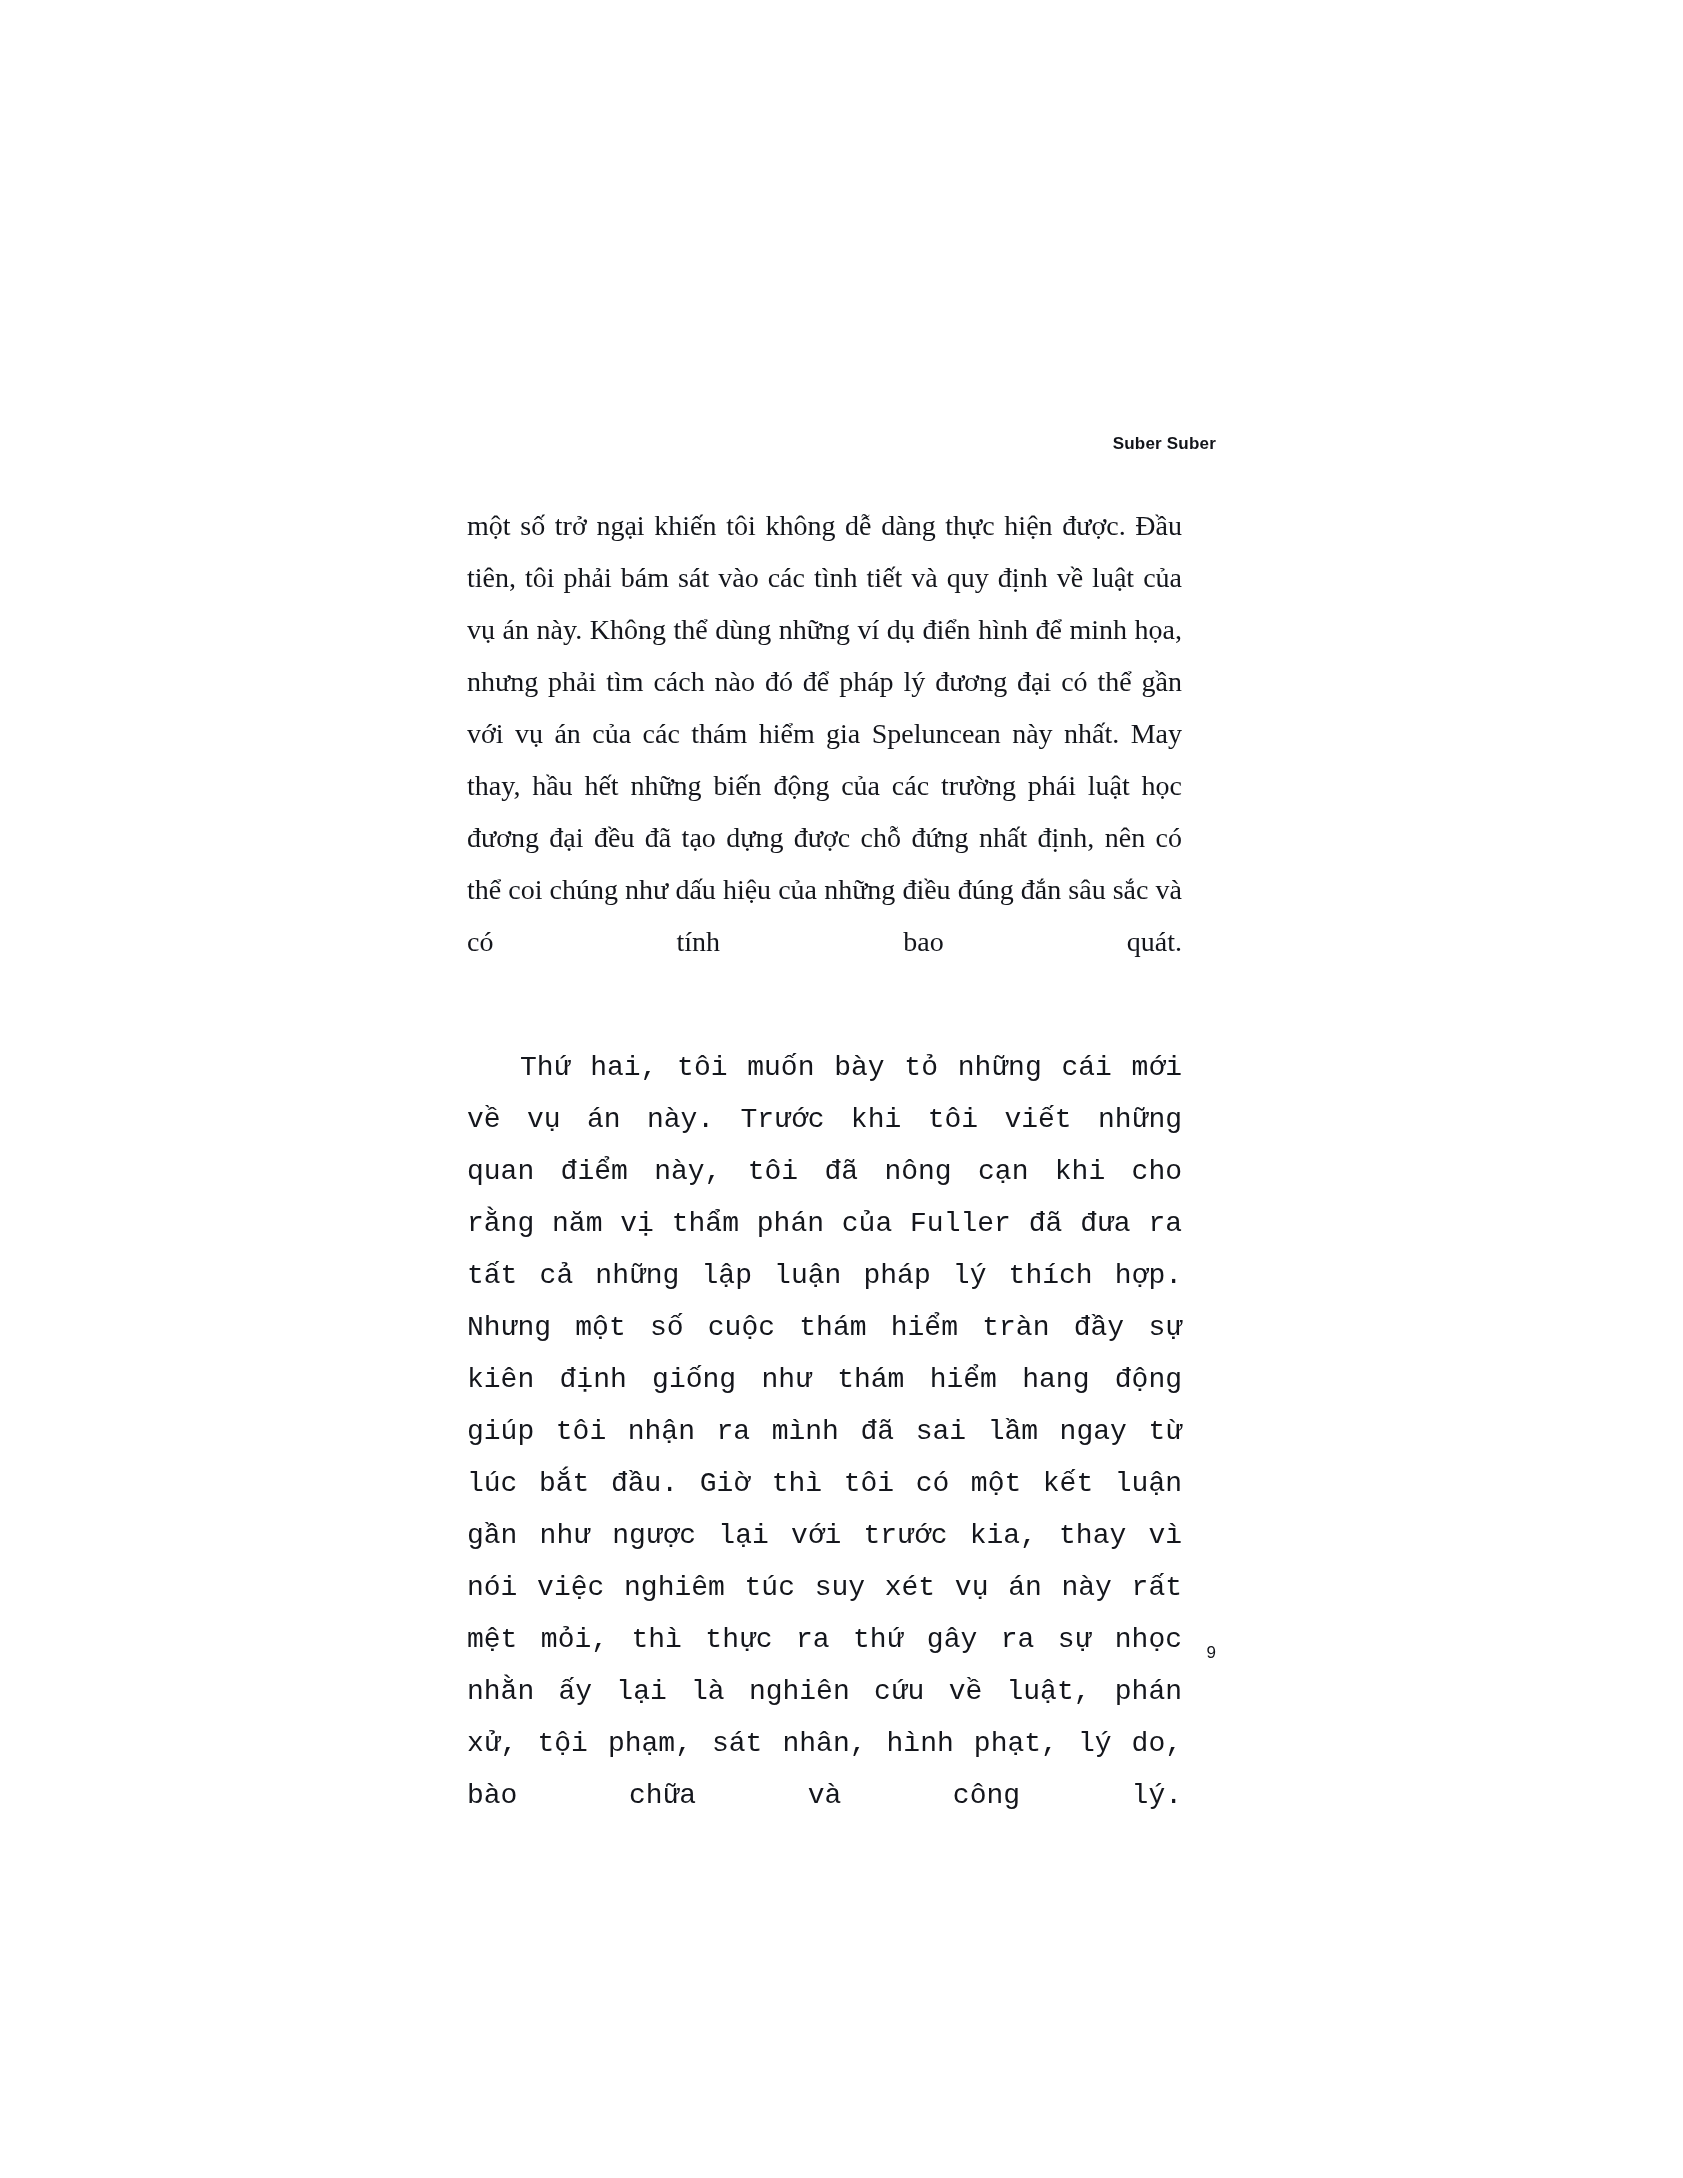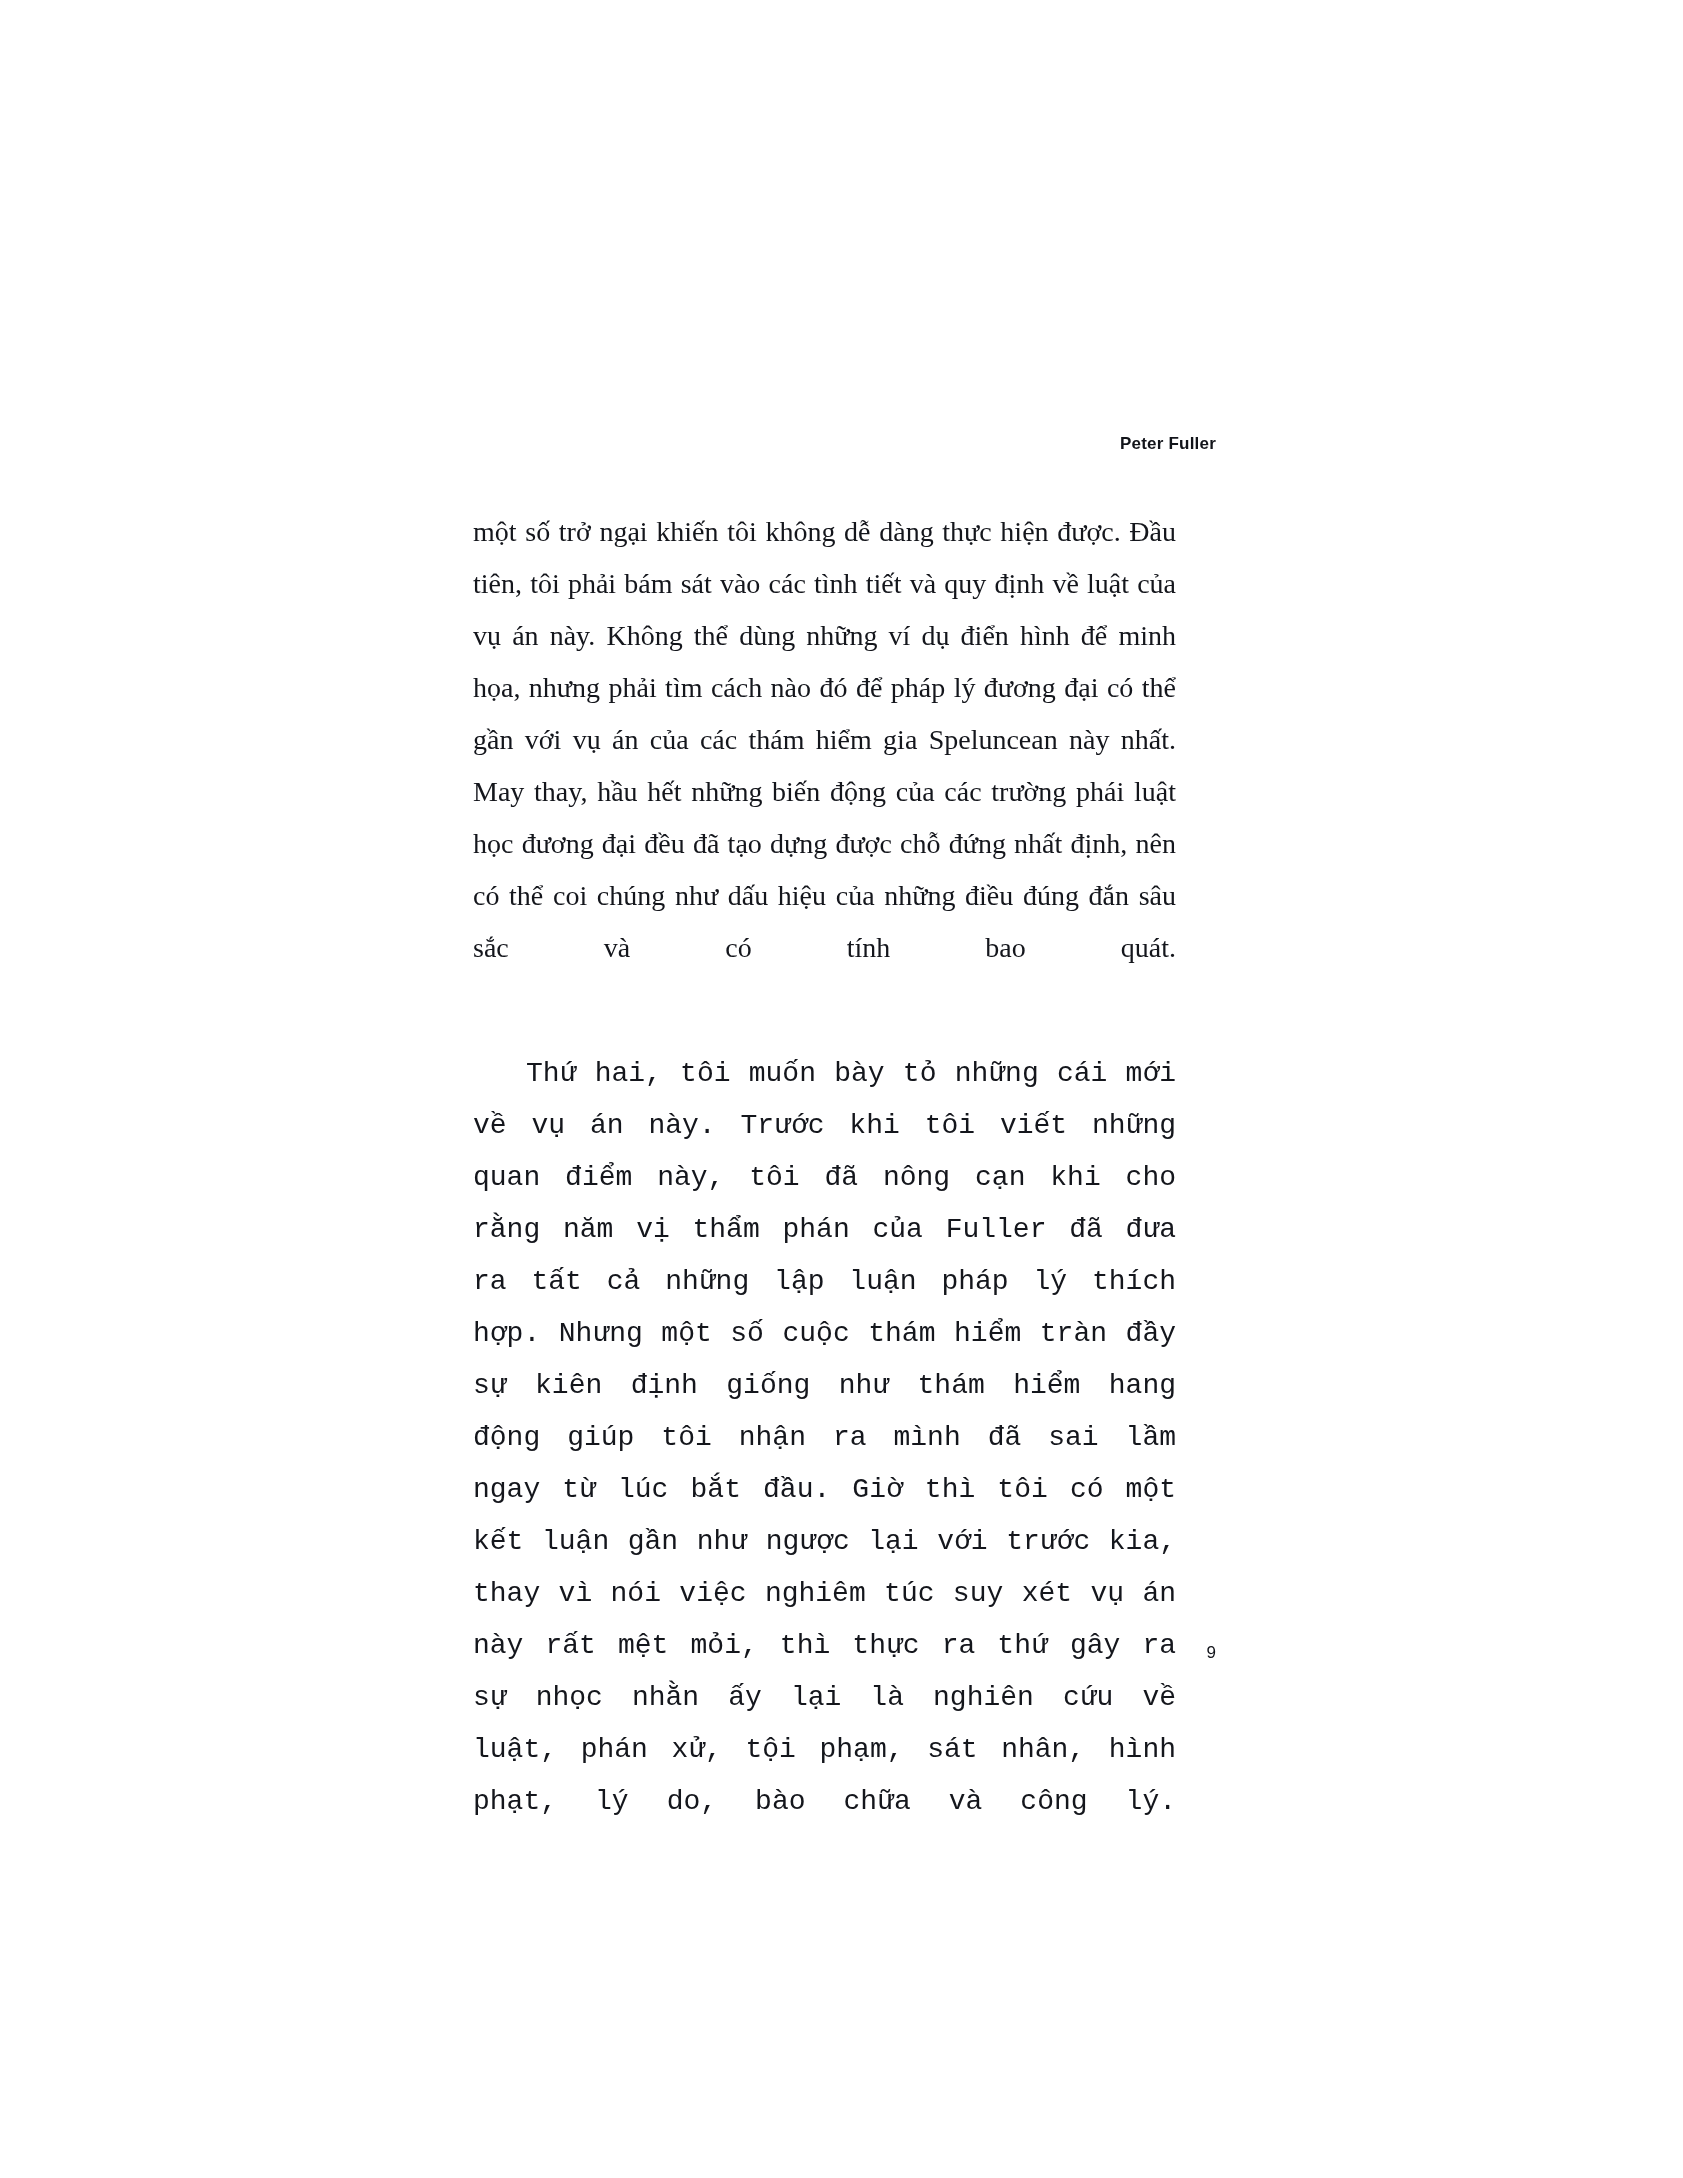--- a/index.html
+++ b/index.html
@@ -38,21 +38,21 @@
 
   
   .text-column {
     position: absolute;
     top: 500px;
     left: 467px;
     width: 715px;
   }
 
   .body-par {
-    margin: 6px;
+    margin: 0;
     font-family: "Liberation Serif", serif;
     font-size: 28px;
     line-height: 52px;
     text-align: justify;
     text-justify: inter-word;
     color: #14161c;
     hyphens: none;
   }
 
   .body-par + .body-par {
@@ -79,21 +79,21 @@
     font-family: "Liberation Sans", sans-serif;
     font-size: 17px;
     color: #12141a;
   }
 </style>
 </head>
 <body>
 
 <div class="page">
 
-  <div class="running-head">Peter Fuller</div>
+  <div class="running-head">Suber Suber</div>
 
   <div class="text-column">
     <p class="body-par">một số trở ngại khiến tôi không dễ dàng thực hiện được. Đầu tiên, tôi phải bám sát vào các tình tiết và quy định về luật của vụ án này. Không thể dùng những ví dụ điển hình để minh họa, nhưng phải tìm cách nào đó để pháp lý đương đại có thể gần với vụ án của các thám hiểm gia Speluncean này nhất. May thay, hầu hết những biến động của các trường phái luật học đương đại đều đã tạo dựng được chỗ đứng nhất định, nên có thể coi chúng như dấu hiệu của những điều đúng đắn sâu sắc và có tính bao quát.</p>
     <p class="body-par indent">Thứ hai, tôi muốn bày tỏ những cái mới về vụ án này. Trước khi tôi viết những quan điểm này, tôi đã nông cạn khi cho rằng năm vị thẩm phán của Fuller đã đưa ra tất cả những lập luận pháp lý thích hợp. Nhưng một số cuộc thám hiểm tràn đầy sự kiên định giống như thám hiểm hang động giúp tôi nhận ra mình đã sai lầm ngay từ lúc bắt đầu. Giờ thì tôi có một kết luận gần như ngược lại với trước kia, thay vì nói việc nghiêm túc suy xét vụ án này rất mệt mỏi, thì thực ra thứ gây ra sự nhọc nhằn ấy lại là nghiên cứu về luật, phán xử, tội phạm, sát nhân, hình phạt, lý do, bào chữa và công lý.</p>
   </div>
 
   <div class="folio">9</div>
 
 </div>
 

